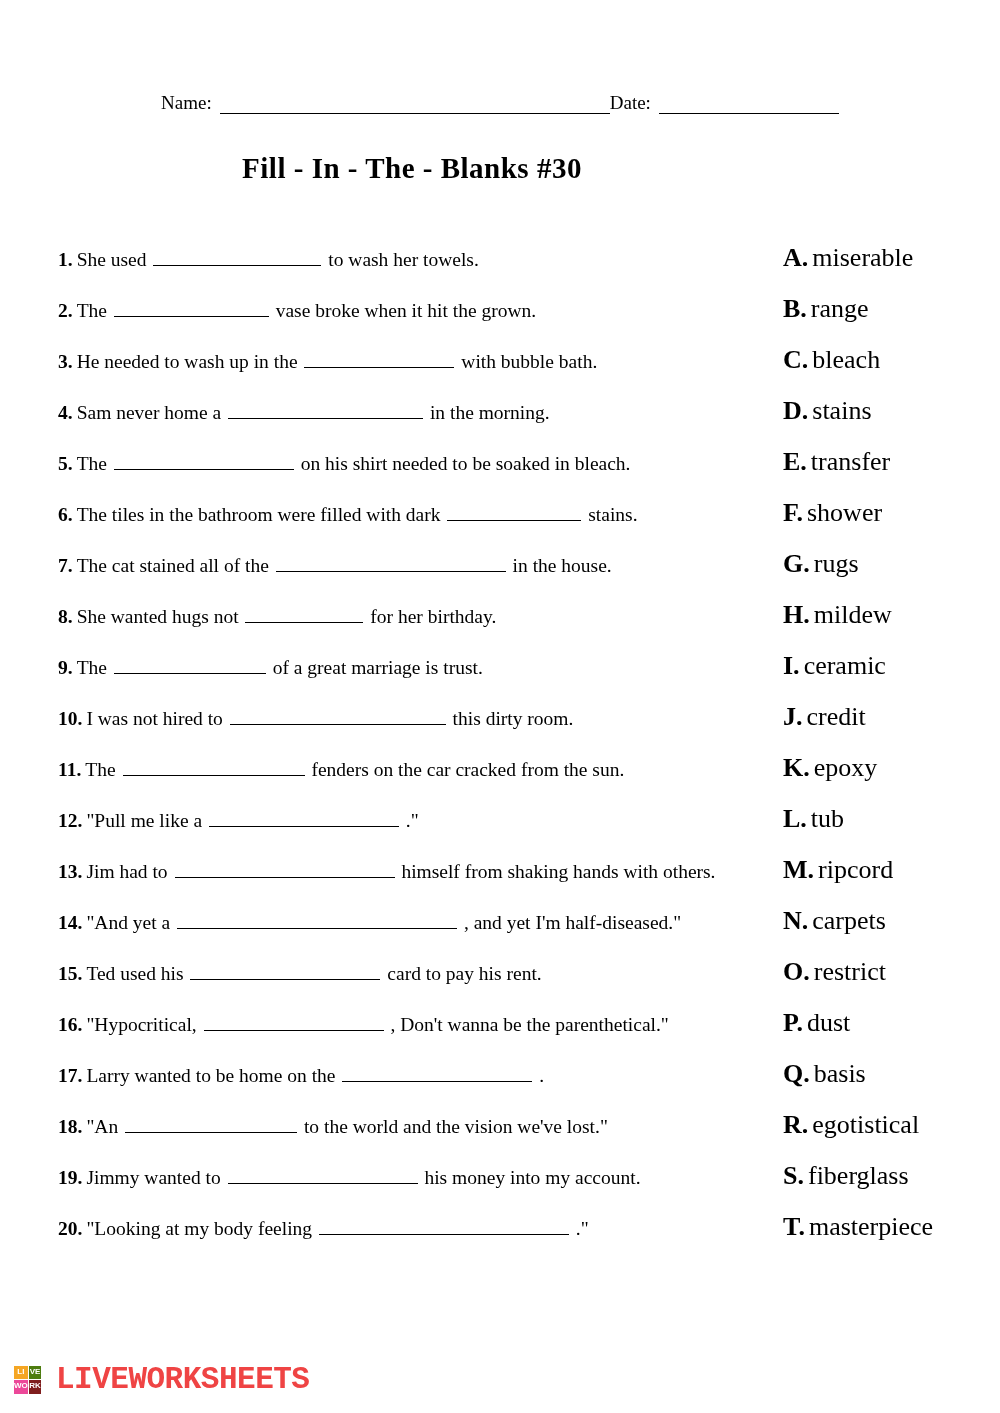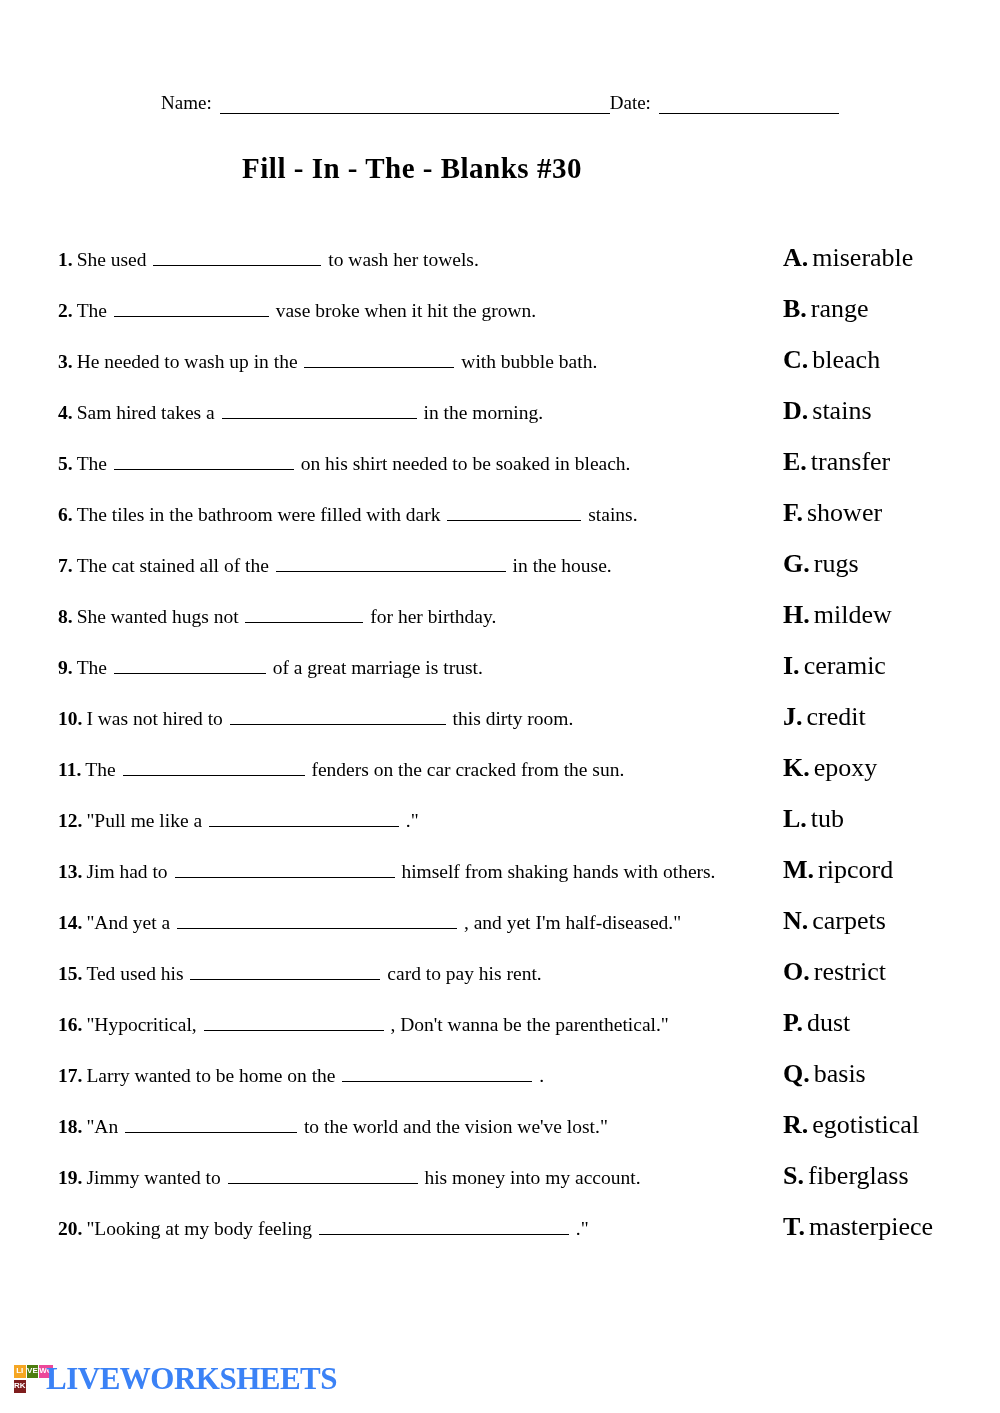--- a/index.html
+++ b/index.html
@@ -110,44 +110,44 @@
     position: absolute;
     left: 14px;
     bottom: 16px;
     display: flex;
     align-items: center;
   }
   .logo-mark {
     width: 26px;
     height: 28px;
     display: grid;
-    grid-template-columns: 1fr 1fr 1fr;
+    grid-template-columns: 1fr 1fr;
     grid-template-rows: 1fr 1fr;
     gap: 1.5px;
-    margin-right: 6px;
+    margin-right: 16px;
   }
   .logo-mark span {
     display: block;
     font-size: 8px;
     font-weight: bold;
     color: #fff;
     font-family: "Liberation Sans", sans-serif;
     text-align: center;
     line-height: 12px;
   }
   .lm1 { background: #f5a623; }
   .lm2 { background: #4d7c0f; }
   .lm3 { background: #ec4899; }
   .lm4 { background: #7f1d1d; }
   .logo-text {
-    font-family: Liberation Serif, serif;
+    font-family: Liberation Mono, monospace;
     font-weight: bold;
     font-size: 31px;
     letter-spacing: -0.5px;
-    color: #3b82f6;
+    color: #ef4444;
   }
 </style>
 </head>
 <body>
 
 <div class="sheet">
 
   <div class="header-row">
     <div class="field">
       <span class="field-label">Name:</span>
@@ -169,21 +169,21 @@
         </div>
         <div class="row">
           <div class="q"><span class="num">2.</span><span>The</span> <span class="blank" style="width: 155px;"></span> <span>vase broke when it hit the grown.</span></div>
           <div class="ans"><span class="letter">B.</span><span>range</span></div>
         </div>
         <div class="row">
           <div class="q"><span class="num">3.</span><span>He needed to wash up in the</span> <span class="blank" style="width: 150px;"></span> <span>with bubble bath.</span></div>
           <div class="ans"><span class="letter">C.</span><span>bleach</span></div>
         </div>
         <div class="row">
-          <div class="q"><span class="num">4.</span><span>Sam hired takes a</span> <span class="blank" style="width: 195px;"></span> <span>in the morning.</span></div>
+          <div class="q"><span class="num">4.</span><span>Sam never home a</span> <span class="blank" style="width: 195px;"></span> <span>in the morning.</span></div>
           <div class="ans"><span class="letter">D.</span><span>stains</span></div>
         </div>
         <div class="row">
           <div class="q"><span class="num">5.</span><span>The</span> <span class="blank" style="width: 180px;"></span> <span>on his shirt needed to be soaked in bleach.</span></div>
           <div class="ans"><span class="letter">E.</span><span>transfer</span></div>
         </div>
         <div class="row">
           <div class="q"><span class="num">6.</span><span>The tiles in the bathroom were filled with dark</span> <span class="blank" style="width: 134px;"></span> <span>stains.</span></div>
           <div class="ans"><span class="letter">F.</span><span>shower</span></div>
         </div>

